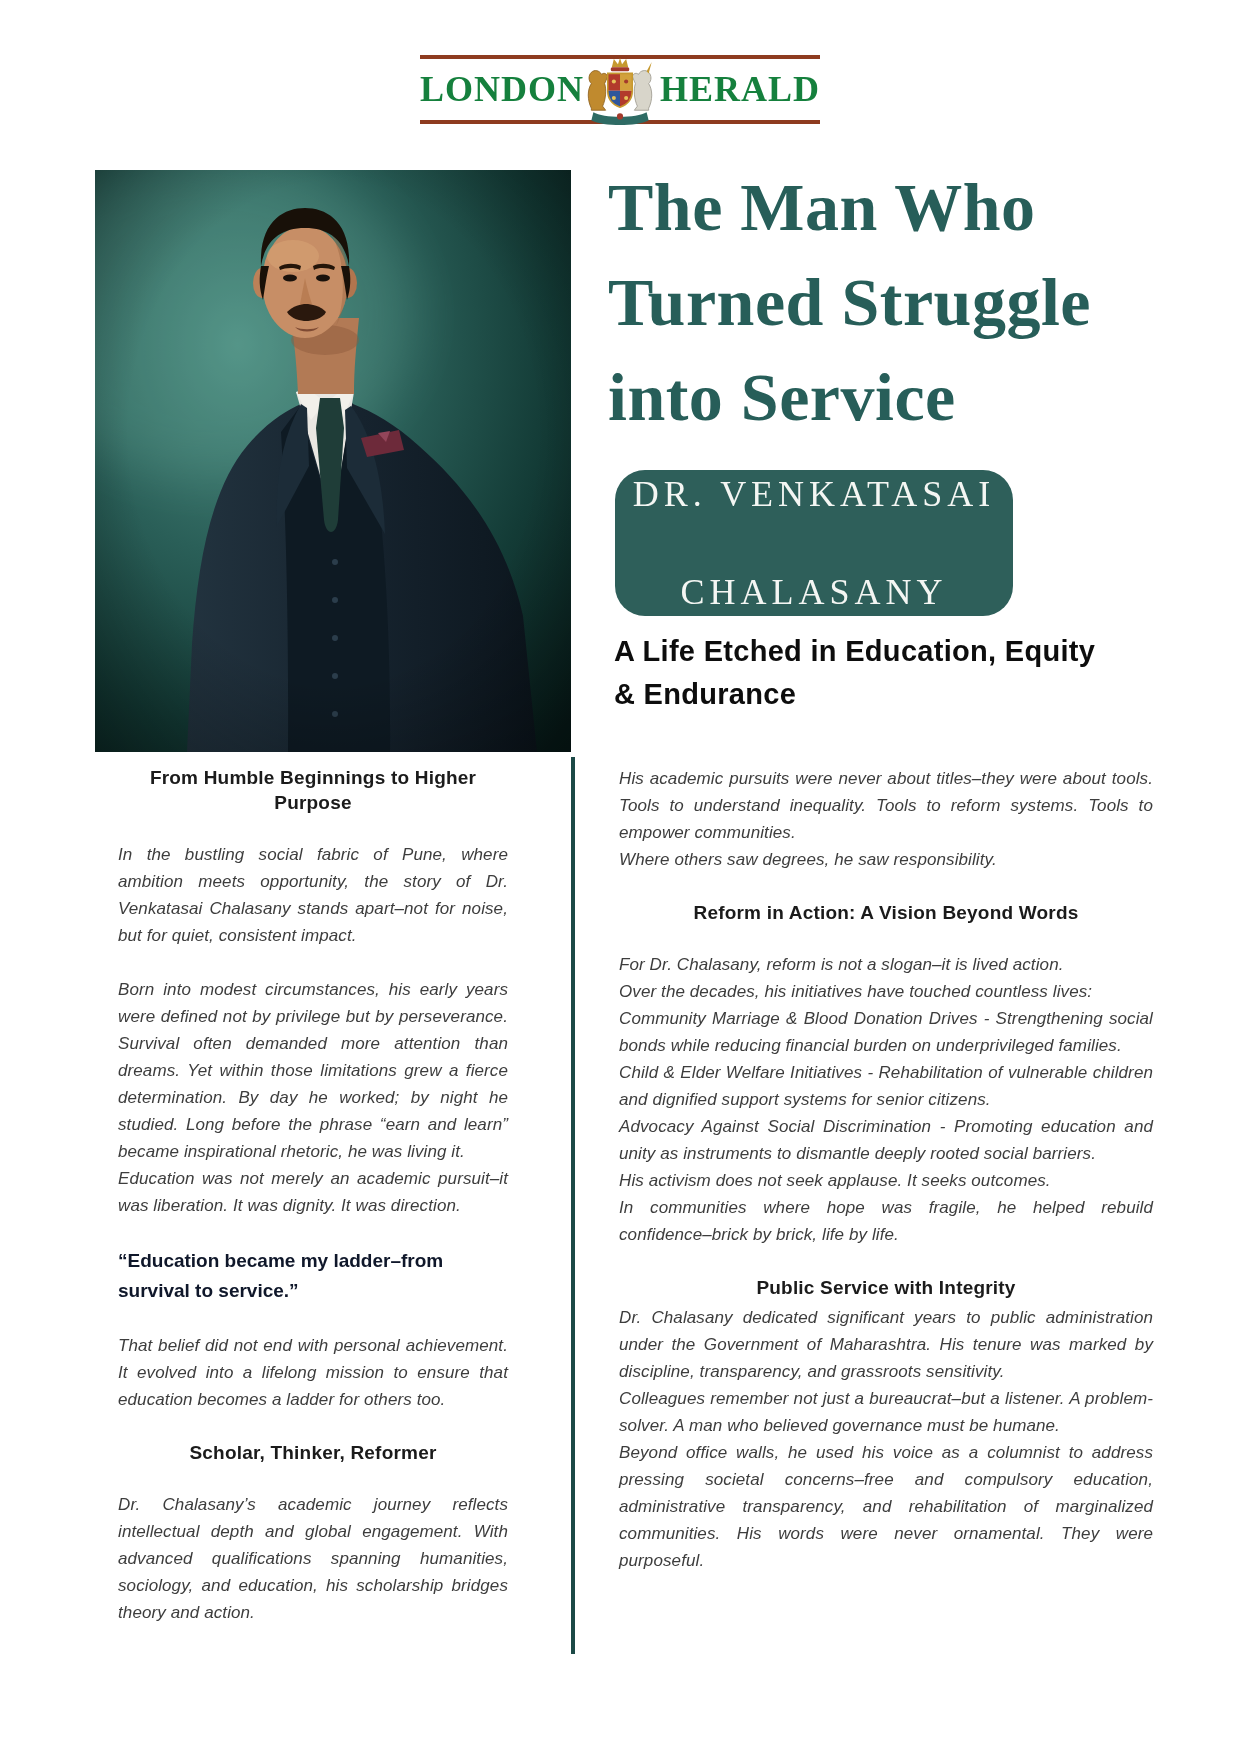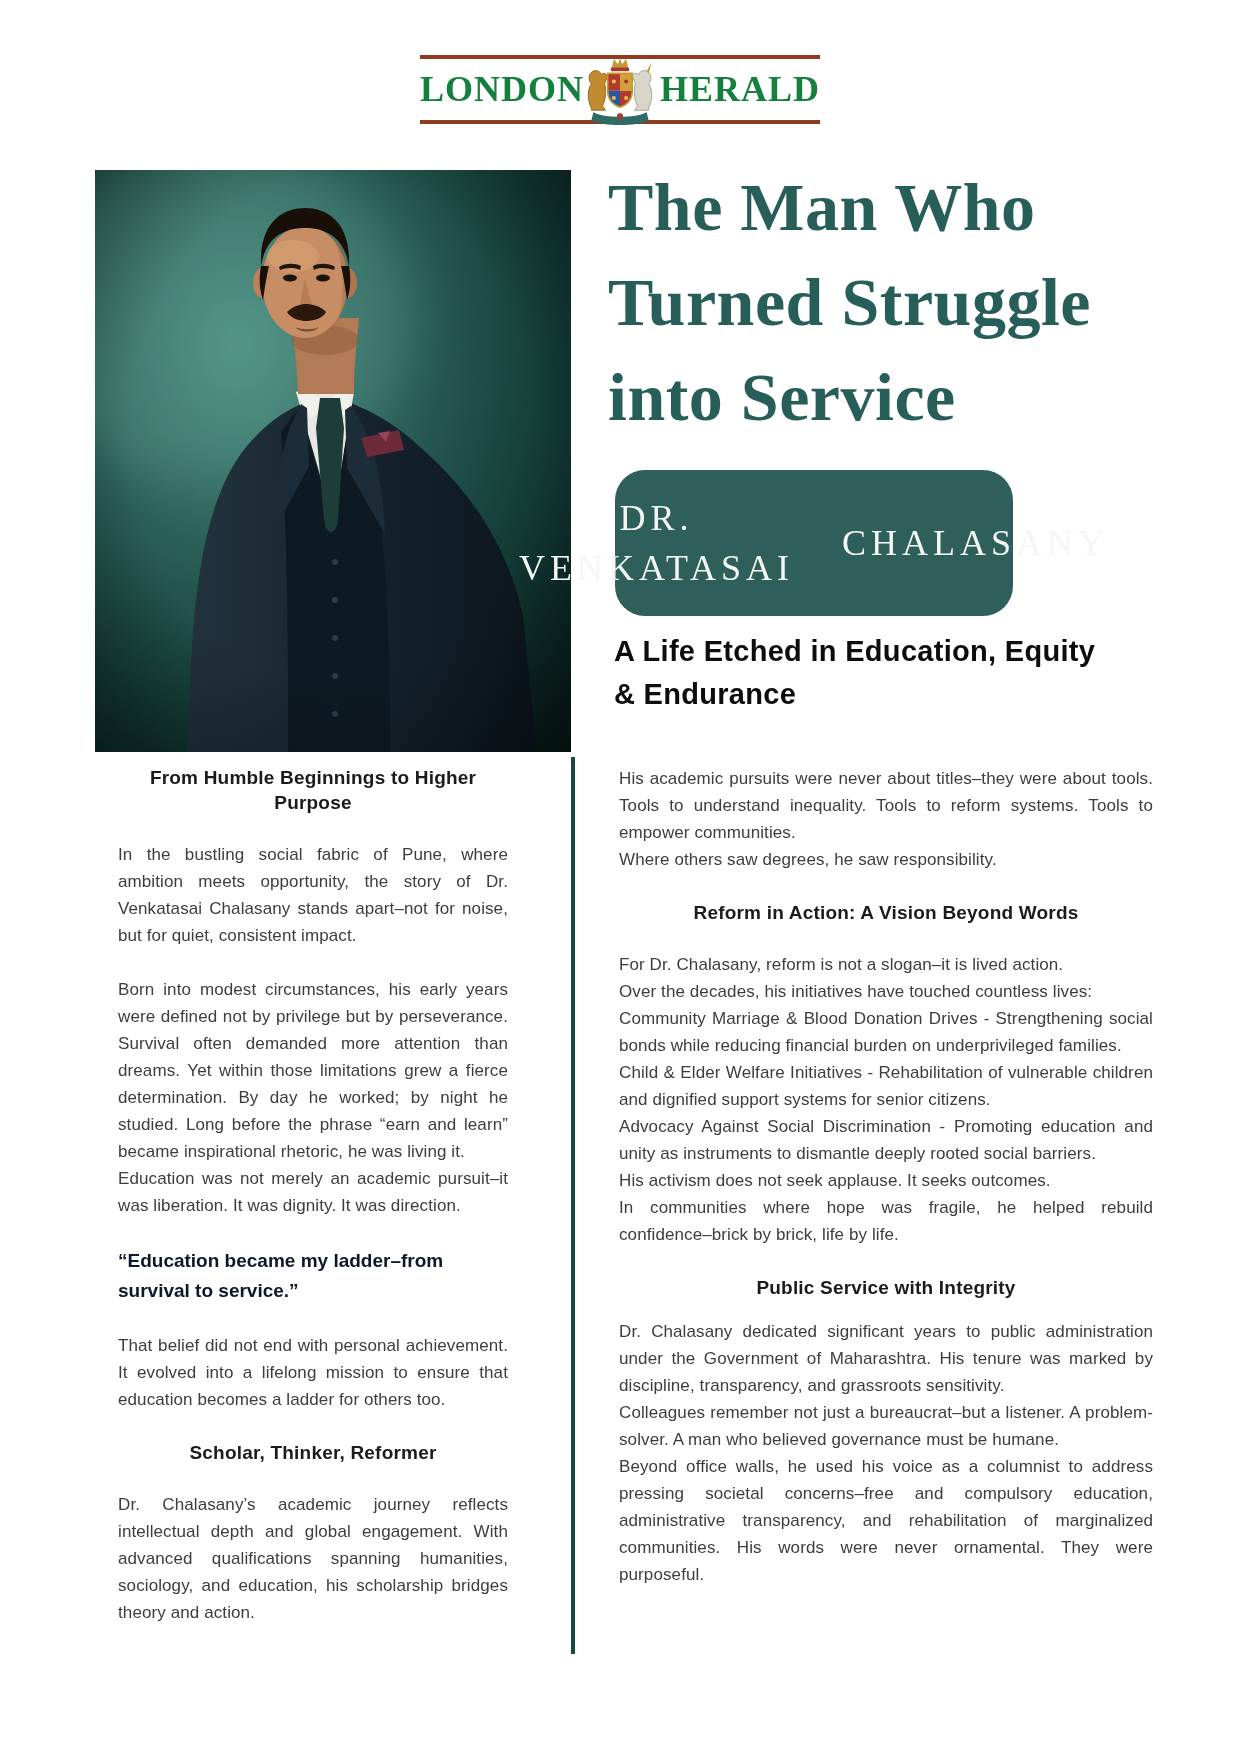--- a/index.html
+++ b/index.html
@@ -23,44 +23,44 @@
   .portrait{position:absolute;left:95px;top:170px;width:476px;height:582px;}
   .headline{
     position:absolute;left:608px;top:160px;width:620px;
     font-family:"Liberation Serif",serif;font-weight:700;
     font-size:68px;line-height:95px;letter-spacing:.5px;
     color:var(--headline,#275e59);
   }
   .name-badge{
     position:absolute;left:615px;top:470px;width:398px;height:146px;
     background:var(--accent,#2e5f5a);border-radius:30px;
-    display:flex;flex-direction:row;justify-content:center;align-items:center;
+    display:flex;flex-direction:column;justify-content:center;align-items:center;
     font-family:"Liberation Serif",serif;font-weight:400;
     font-size:36px;line-height:50px;letter-spacing:5px;
     color:var(--badgetext,#f4f6f3);text-align:center;gap:48px;
   }
   .subtitle{
     position:absolute;left:614px;top:630px;width:500px;
     font-weight:700;font-size:29px;line-height:43px;letter-spacing:.3px;color:#0d0d0d;
   }
   
   .col-divider{position:absolute;left:571px;top:757px;width:4px;height:897px;background:var(--divider,#1c4946);}
   .column{position:absolute;top:765px;}
   .column-left{left:118px;width:390px;}
   .column-right{left:619px;width:534px;}
   .col-heading{
     font-weight:700;font-size:19px;line-height:25px;letter-spacing:.2px;
     color:#1b1b1b;text-align:center;margin:0 0 26px;
   }
-  .col-heading.tight{margin-bottom:18px;}
+  .col-heading.tight{margin-bottom:4px;}
   .pull-quote{
     font-weight:700;font-size:19px;line-height:30px;color:#0f172a;
     text-align:left;margin:0 0 26px;
   }
-  .para-block{margin:0 0 27px;}
+  .para-block{margin:0 0 27px;font-style:italic;}
   .body-para{
     margin:0;font-size:17px;line-height:27px;letter-spacing:.1px;
     color:#3d3d3d;text-align:justify;
   }
 </style>
 </head>
 <body style="--accent: #2e5f5a; --headline: #275e59; --rule: #8e3b20; --divider: #1c4946; --badgetext: #f4f6f3;">
 
 <div class="masthead">
   <div class="rule rule-top"></div>

